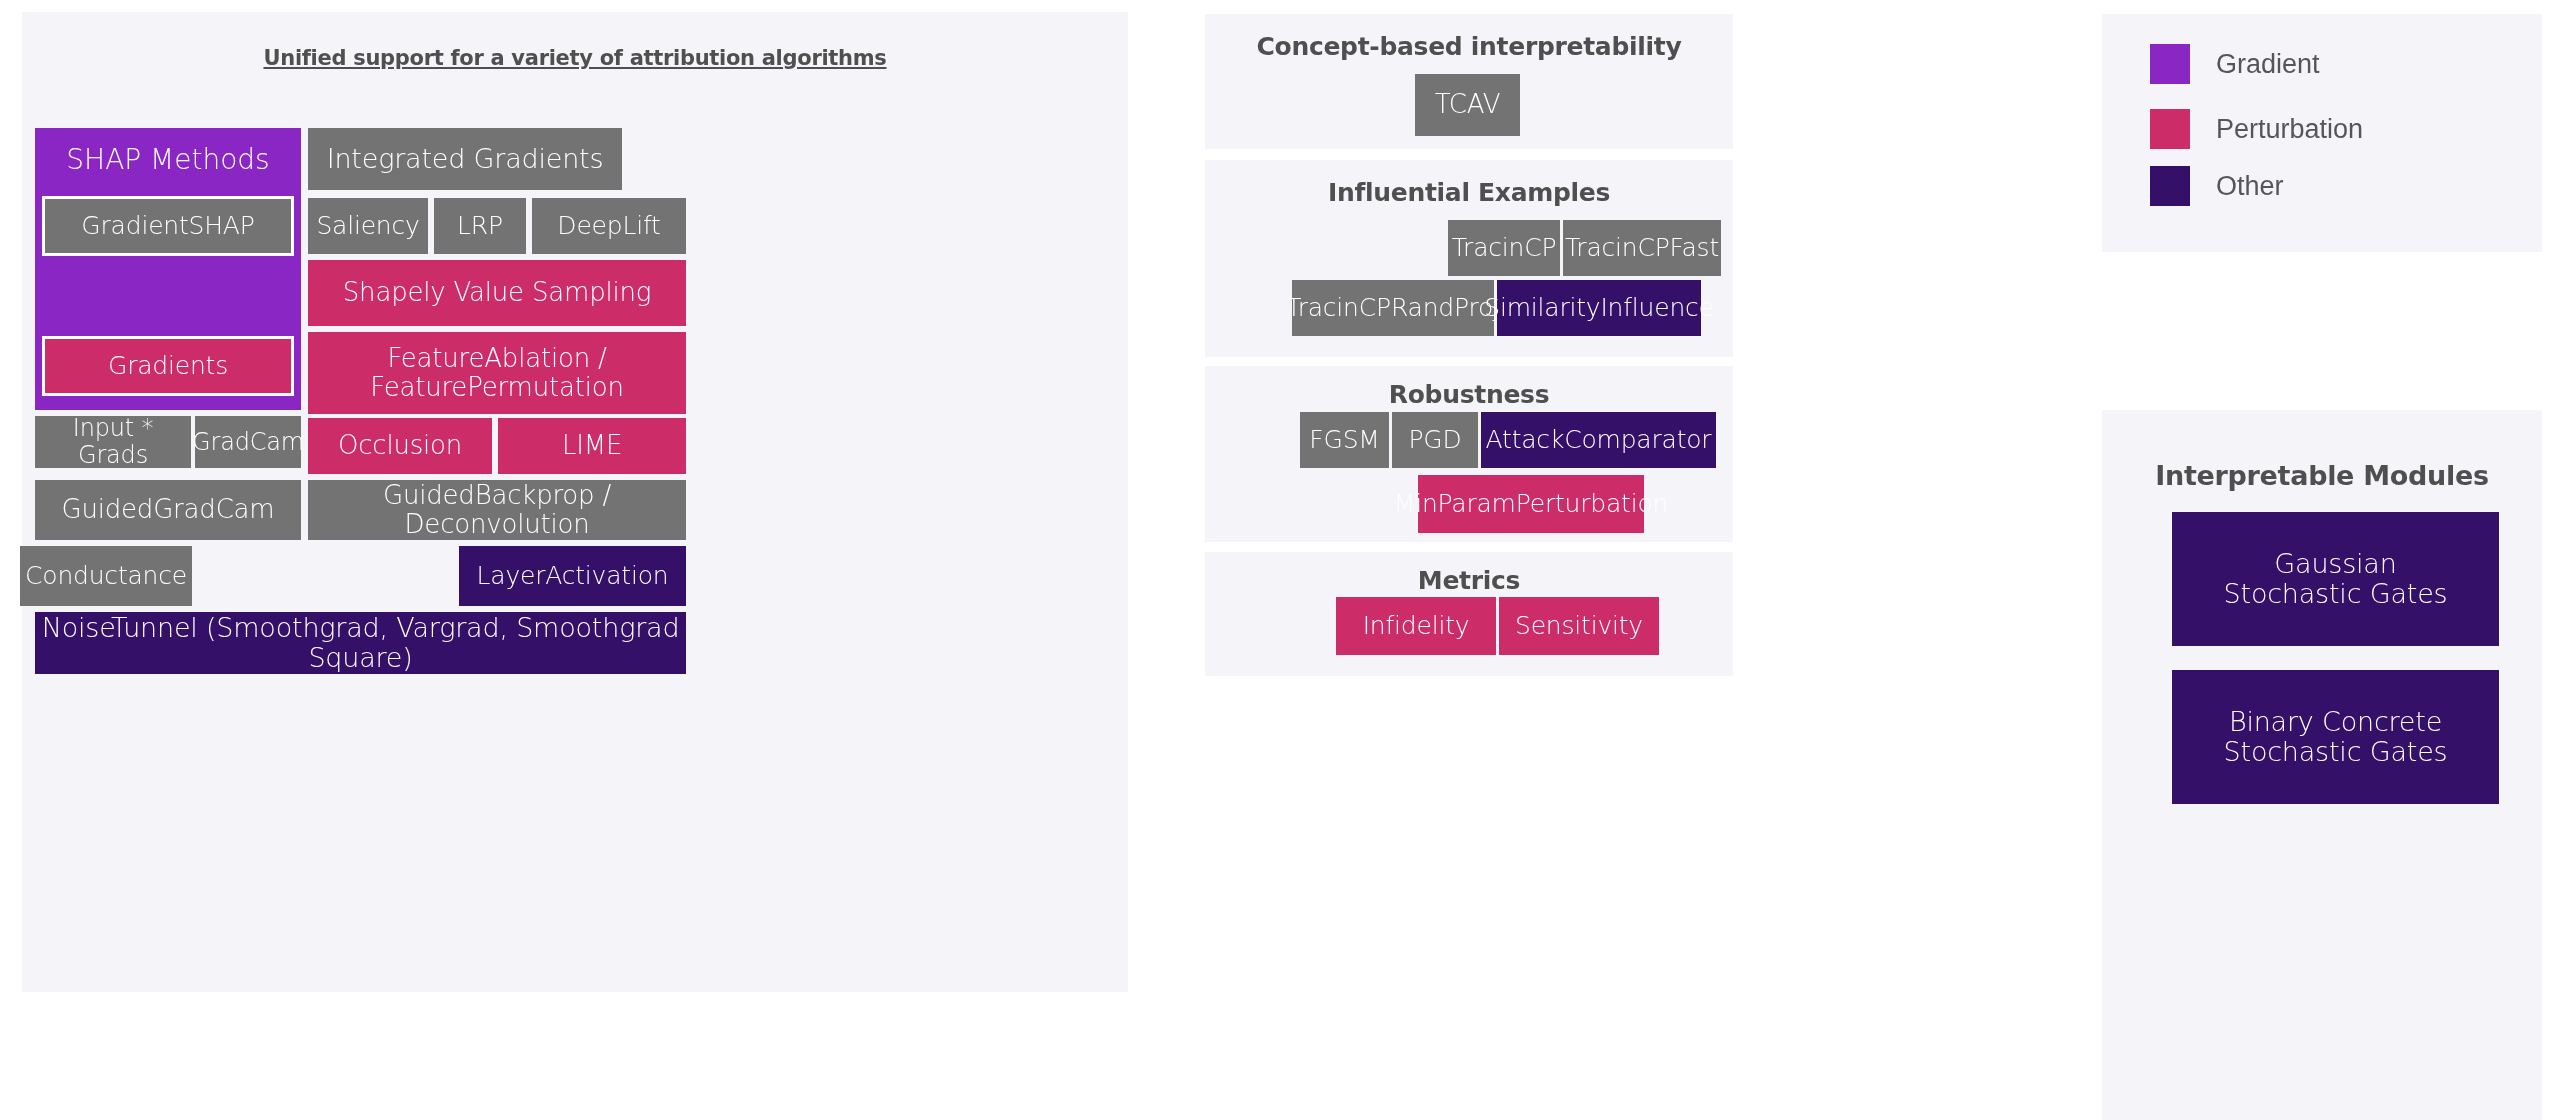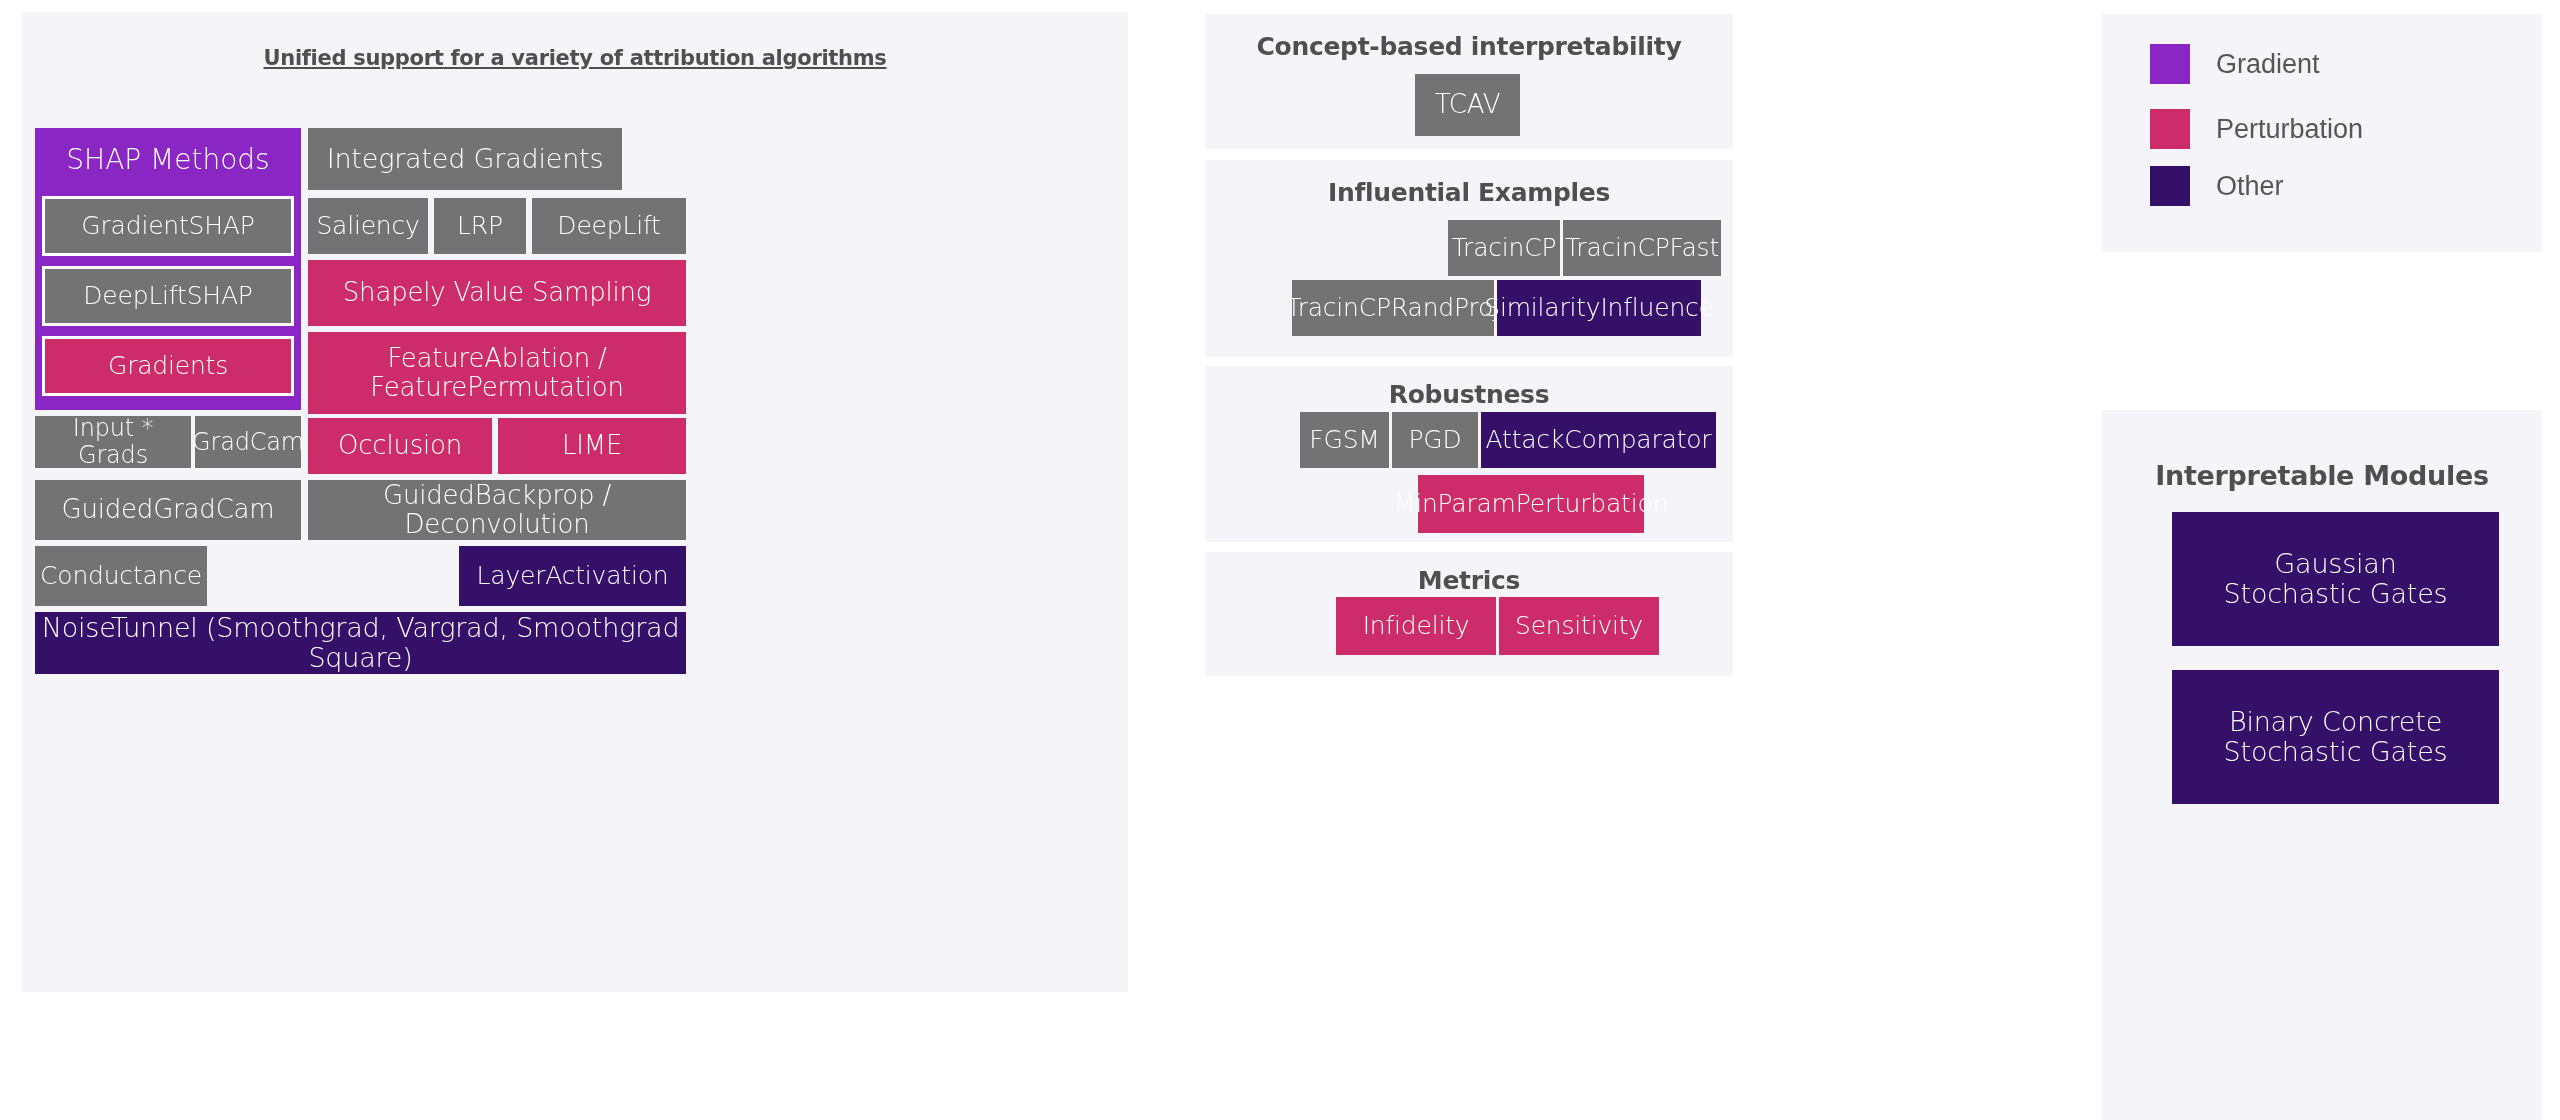--- a/index.html
+++ b/index.html
@@ -104,21 +104,20 @@
 <div class="stage">
 
   <div class="panel" id="left-panel">
     <div class="panel-title" id="left-title">Unified support for a variety of attribution algorithms</div>
   </div>
 
   <div class="shap-group" style="left:35px; top:128px; width:266px; height:282px;">
     <div class="shap-head" style="height:62px;">SHAP Methods</div>
   </div>
   <div class="blk c-grad outlined" style="left:42px; top:196px; width:252px; height:60px; font-size:25px;">GradientSHAP</div>
-  <div class="blk c-grad outlined" style="left:42px; top:266px; width:252px; height:60px; font-size:25px;">DeepLiftSHAP</div>
   <div class="blk c-pert outlined" style="left:42px; top:336px; width:252px; height:60px; font-size:25px;">Gradients</div>
 
   <div class="blk c-grad" style="left:308px; top:128px; width:314px; height:62px; font-size:27px;">Integrated Gradients</div>
 
   <div class="blk c-grad" style="left:308px; top:198px; width:120px; height:56px; font-size:25px;">Saliency</div>
   <div class="blk c-grad" style="left:434px; top:198px; width:92px; height:56px; font-size:25px;">LRP</div>
   <div class="blk c-grad" style="left:532px; top:198px; width:154px; height:56px; font-size:25px;">DeepLift</div>
 
   <div class="blk c-pert" style="left:308px; top:260px; width:378px; height:66px; font-size:26px;">Shapely Value Sampling</div>
 
@@ -127,21 +126,21 @@
 
   <div class="blk c-pert" style="left:308px; top:418px; width:184px; height:56px; font-size:26px;">Occlusion</div>
   <div class="blk c-pert" style="left:498px; top:418px; width:188px; height:56px; font-size:26px;">LIME</div>
 
   <div class="blk c-grad" style="left:35px; top:416px; width:156px; height:52px; font-size:24px;">Input * Grads</div>
   <div class="blk c-grad" style="left:195px; top:416px; width:106px; height:52px; font-size:24px;">GradCam</div>
 
   <div class="blk c-grad" style="left:35px; top:480px; width:266px; height:60px; font-size:26px;">GuidedGradCam</div>
   <div class="blk c-grad" style="left:308px; top:480px; width:378px; height:60px; font-size:26px;">GuidedBackprop / Deconvolution</div>
 
-  <div class="blk c-grad" style="left:35px; top:546px; width:172px; height:60px; font-size:25px;">Conductance</div>
+  <div class="blk c-grad" style="left:20px; top:546px; width:172px; height:60px; font-size:25px;">Conductance</div>
   <div class="blk c-other" style="left:459px; top:546px; width:227px; height:60px; font-size:25px;">LayerActivation</div>
 
   <div class="blk c-other" style="left:35px; top:612px; width:651px; height:62px; font-size:27px;">NoiseTunnel (Smoothgrad, Vargrad, Smoothgrad Square)</div>
 
   <div class="panel" style="left:1205px; top:14px; width:528px; height:135px;">
     <div class="panel-title" style="position:absolute; left:0; top:18px; width:528px; font-size:25px;">Concept-based interpretability</div>
   </div>
   <div class="blk c-grad" style="left:1415px; top:74px; width:105px; height:62px; font-size:26px;">TCAV</div>
 
   <div class="panel" style="left:1205px; top:160px; width:528px; height:197px;">

